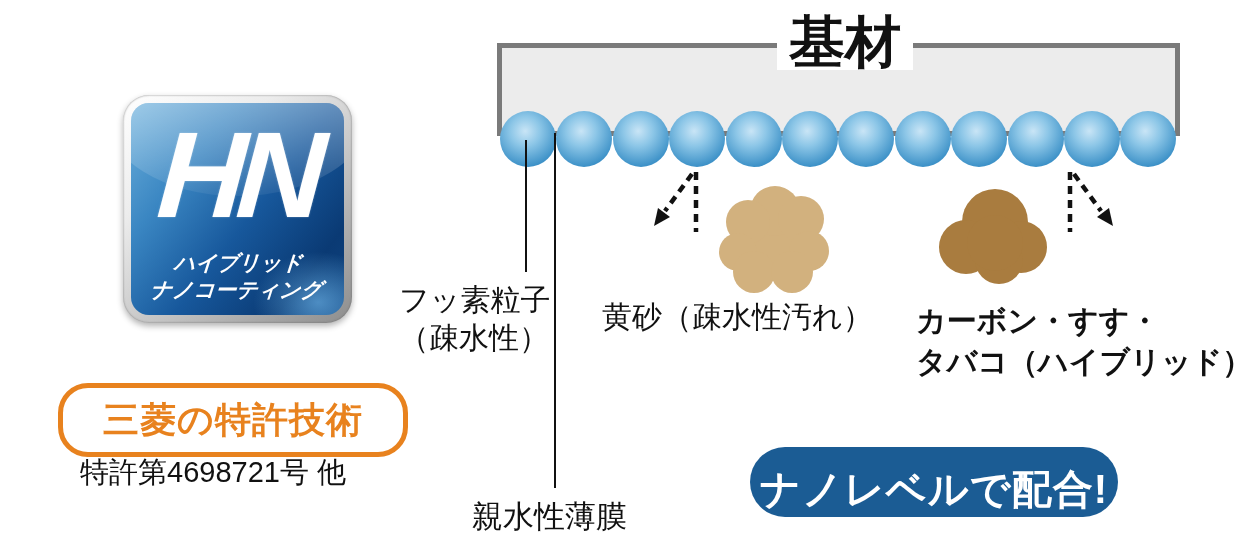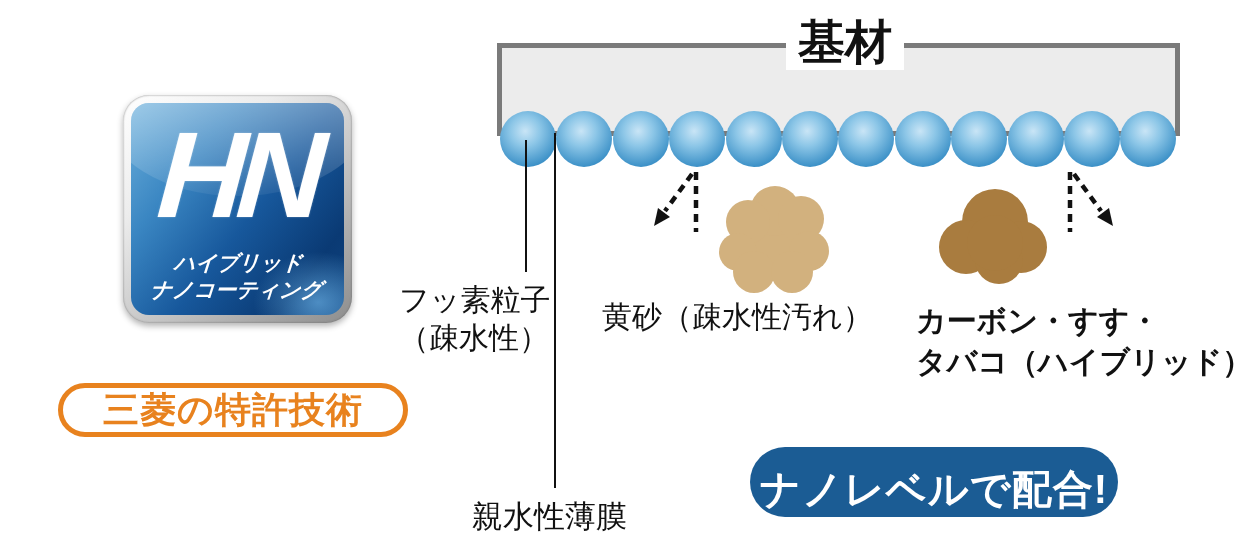--- a/index.html
+++ b/index.html
@@ -35,41 +35,41 @@
   }
   .hn-sub {
     position:absolute; bottom:12px; left:0; right:0; text-align:center;
     color:#fff; font-weight:bold; font-style:italic;
     font-size:21px; line-height:27px; transform:skewX(-4deg);
     white-space:nowrap;
   }
 
   
   .patent-pill {
-    position:absolute; left:58px; top:383px; width:350px; height:54px;
+    position:absolute; left:58px; top:383px; width:350px; height:74px;
     border:5px solid var(--orange); border-radius:30px; background:#fff;
     display:flex; align-items:center; justify-content:center;
   }
   .patent-pill span {
     color:var(--orange); font-size:36px; font-weight:bold; letter-spacing:1px;
     white-space:nowrap;
   }
   .patent-number {
     position:absolute; left:80px; top:453px; font-size:29px; color:#222;
     white-space:nowrap;
   }
 
   
   .substrate {
     position:absolute; left:497px; top:43px; width:683px; height:93px;
     background:var(--substrate-gray); border:5px solid var(--border-gray);
   }
   .substrate-label {
     position:absolute; left:845px; top:14px; transform:translateX(-50%);
-    background:#fff; padding:0 12px; font-size:47px; font-weight:600; color:#111;
+    background:#fff; padding:0 12px; font-size:56px; font-weight:600; color:#111;
     line-height:56px; white-space:nowrap;
   }
 
   
   .sphere {
     position:absolute; width:56px; height:56px; border-radius:50%;
     background:radial-gradient(circle at 45% 36%,
       #c9e5f6 0%, #8cc6e7 32%, var(--sphere-blue) 74%, #2c7fb5 100%);
   }
 
@@ -111,20 +111,21 @@
       <div class="hn-sub">
         <div>ハイブリッド</div>
         <div>ナノコーティング</div>
       </div>
     </div>
   </div>
 
   <div class="patent-pill">
     <span>三菱の特許技術</span>
   </div>
+  <div class="patent-number label">特許第4698721号 他</div>
 
   <div class="substrate"></div>
   <div class="substrate-label">基材</div>
 
   <div id="sphere-row">
       <div class="sphere" style="left: 500px; top: 111px;"></div>
       <div class="sphere" style="left: 556px; top: 111px;"></div>
       <div class="sphere" style="left: 613px; top: 111px;"></div>
       <div class="sphere" style="left: 669px; top: 111px;"></div>
       <div class="sphere" style="left: 726px; top: 111px;"></div>

